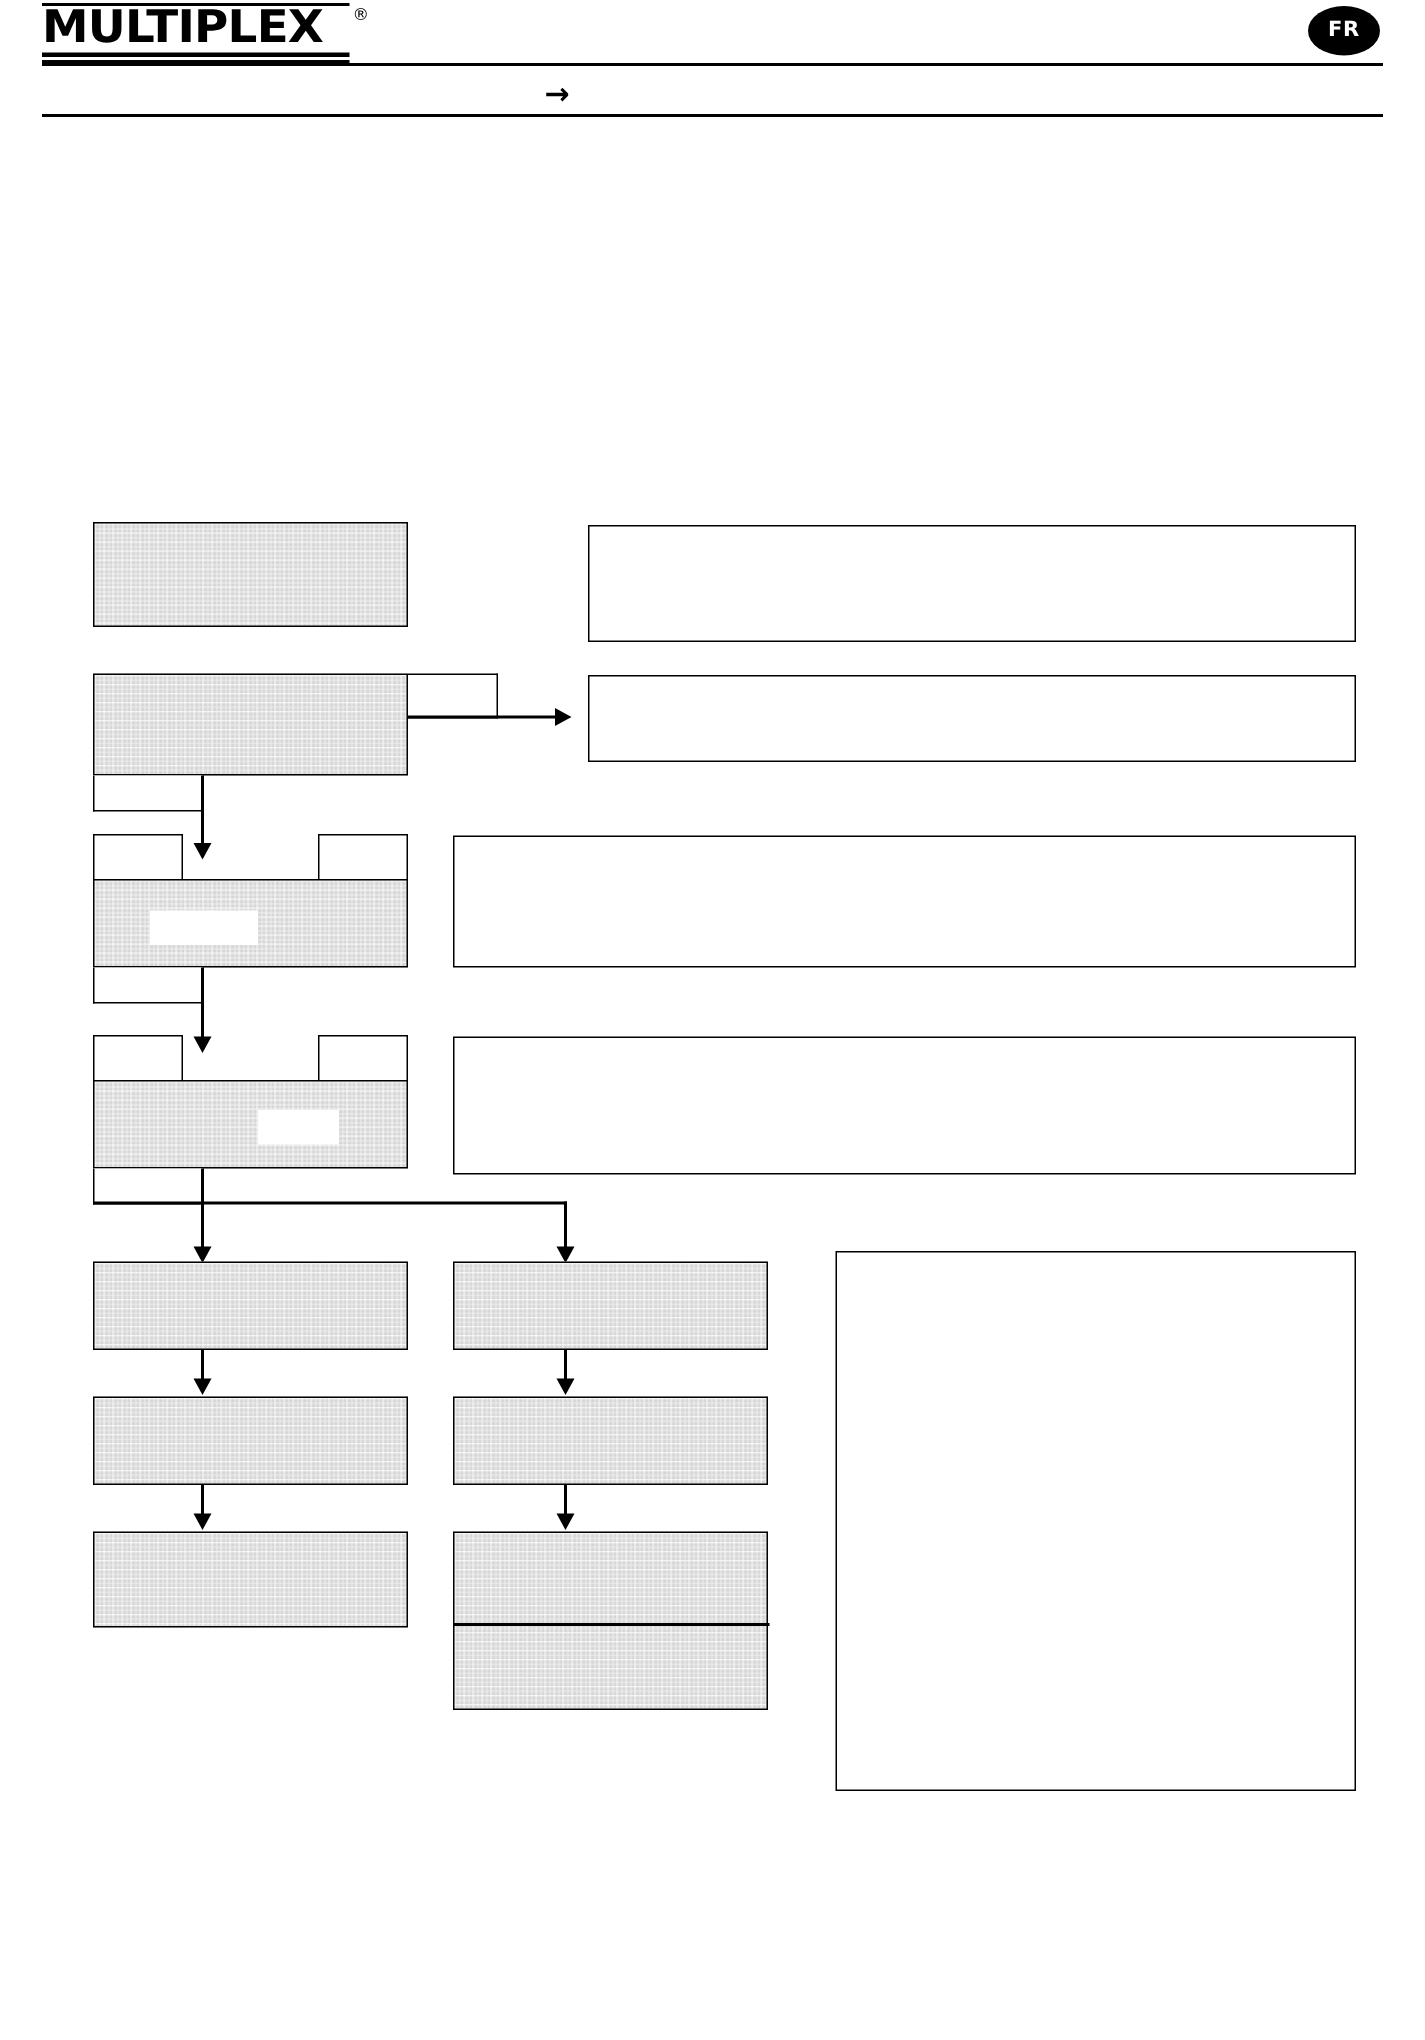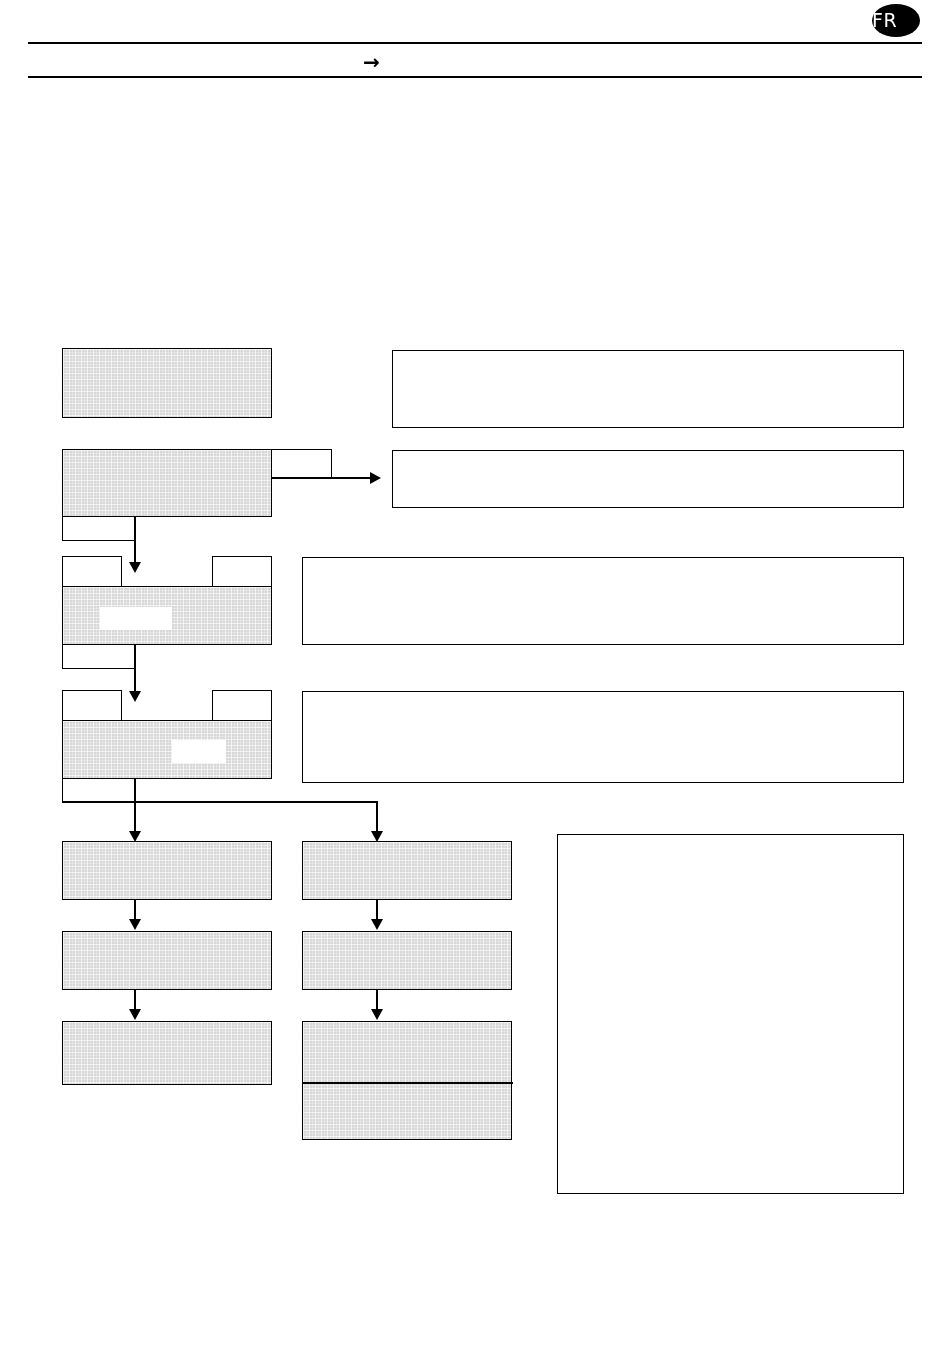--- a/index.html
+++ b/index.html
@@ -78,23 +78,24 @@
   .lang-badge {
     position: absolute;
     left: 872px;
     top: 4px;
     width: 48px;
     height: 33px;
     background: #000000;
     border-radius: 50%;
     color: #ffffff;
     font-family: "DejaVu Sans", sans-serif;
-    font-weight: 400;
-    font-size: 19px;
+    font-weight: 700;
+    font-size: 14px;
     line-height: 33px;
+    text-align: center;
     letter-spacing: 0.5px;
   }
 
   .header-rule {
     position: absolute;
     left: 28px;
     top: 42px;
     width: 894px;
     height: 2px;
     background: #000;
@@ -195,20 +196,27 @@
     border-top: 6px solid transparent;
     border-bottom: 6px solid transparent;
     border-left: 11px solid #000000;
   }
 </style>
 </head>
 <body>
 
 <div id="page">
 
+  <div class="brand-logo">
+    <div class="brand-rule-top"></div>
+    <div class="brand-wordmark">MULTIPLEX</div>
+    <div class="brand-reg">®</div>
+    <div class="brand-rule-bot1"></div>
+    <div class="brand-rule-bot2"></div>
+  </div>
 
   <div class="lang-badge">FR</div>
 
   <div class="header-rule"></div>
   <div class="section-arrow">→</div>
   <div class="section-rule"></div>
 
   <div class="redacted" style="left:62px; top:348px; width:210px; height:70px;"></div>
 
   <div class="redacted" style="left:62px; top:449px; width:210px; height:68px;"></div>

